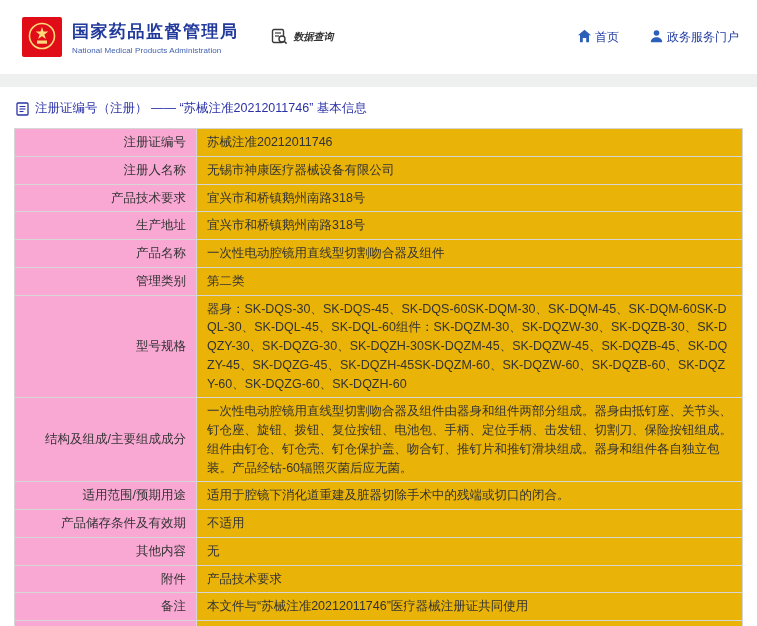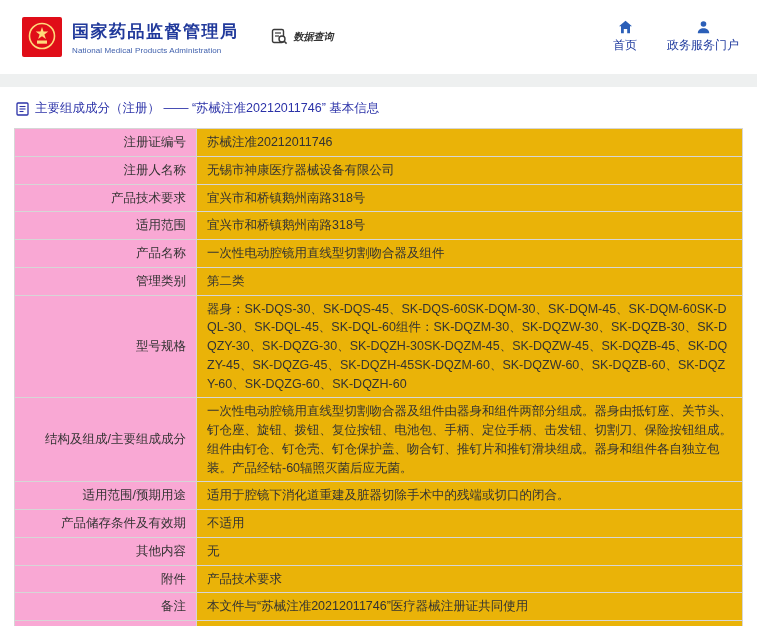--- a/index.html
+++ b/index.html
@@ -19,21 +19,21 @@
   .brand { display: flex; align-items: center; gap: 10px; text-decoration: none; cursor: pointer; }
   .emblem svg { display: block; }
   .brand-zh { font-size: 17px; font-weight: 700; color: #20399b; letter-spacing: 1.5px; white-space: nowrap; }
   .brand-en { font-size: 8px; color: #4161ad; margin-top: 3px; letter-spacing: 0.1px; white-space: nowrap; }
   .data-query {
     display: flex; align-items: center; gap: 6px;
     margin-left: 32px; font-size: 10px; font-weight: 700; color: #333; font-style: italic;
   }
   .header-nav { margin-left: auto; display: flex; gap: 30px; }
   .nav-item {
-    display: flex; flex-direction: column; align-items: center; gap: 3px;
+    display: flex; flex-direction: row; align-items: flex-start; gap: 3px;
     text-decoration: none; font-size: 12px; color: #1f3a9e; cursor: pointer; white-space: nowrap;
   }
   .nav-item svg { display: block; }
 
   
   .content {
     margin-top: 13px; background: #fff;
     padding: 8px 14px 0; height: 548px; overflow: hidden;
   }
   .breadcrumb {
@@ -109,39 +109,39 @@
 <main class="content">
   <div class="breadcrumb">
     <span class="bc-icon">
       <svg width="13" height="14" viewBox="0 0 13 14" aria-hidden="true">
         <rect x="1" y="1" width="11" height="12" rx="1" fill="none" stroke="#2b32a8" stroke-width="1.3"></rect>
         <line x1="3.5" y1="4.5" x2="9.5" y2="4.5" stroke="#2b32a8" stroke-width="1.1"></line>
         <line x1="3.5" y1="7" x2="9.5" y2="7" stroke="#2b32a8" stroke-width="1.1"></line>
         <line x1="3.5" y1="9.5" x2="7.5" y2="9.5" stroke="#2b32a8" stroke-width="1.1"></line>
       </svg>
     </span>
-    <span class="bc-text">主要组成成分（注册） —— “苏械注准20212011746” 基本信息</span>
+    <span class="bc-text">注册证编号（注册） —— “苏械注准20212011746” 基本信息</span>
   </div>
 
   <table class="info-table">
     <tbody id="table-body">
         <tr>
           <th>注册证编号</th>
           <td>苏械注准20212011746</td>
         </tr>
         <tr>
           <th>注册人名称</th>
           <td>无锡市神康医疗器械设备有限公司</td>
         </tr>
         <tr>
           <th>产品技术要求</th>
           <td>宜兴市和桥镇鹅州南路318号</td>
         </tr>
         <tr>
-          <th>适用范围</th>
+          <th>生产地址</th>
           <td>宜兴市和桥镇鹅州南路318号</td>
         </tr>
         <tr>
           <th>产品名称</th>
           <td>一次性电动腔镜用直线型切割吻合器及组件</td>
         </tr>
         <tr>
           <th>管理类别</th>
           <td>第二类</td>
         </tr>

